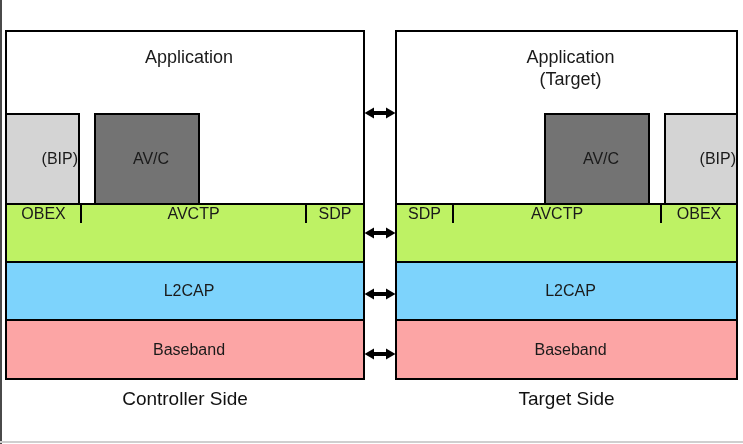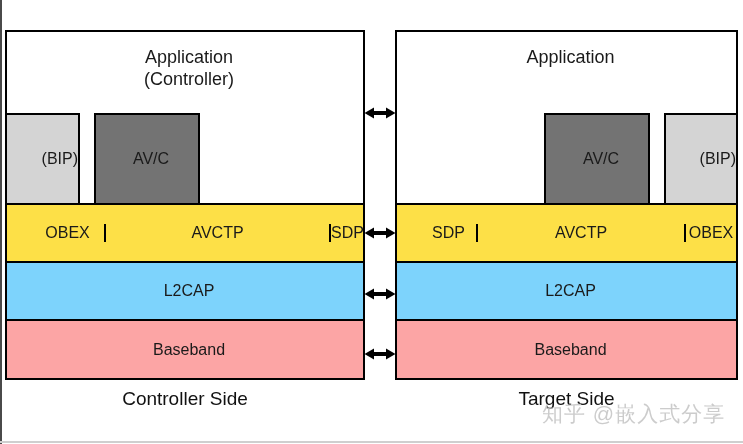--- a/index.html
+++ b/index.html
@@ -51,24 +51,23 @@
     font-size: 18px;
     line-height: 22px;
     color: #1a1a1a;
   }
   .bip-box   { background: #d4d4d4; justify-content: flex-end; }
   .avc-box   { background: #737373; }
   .row {
     position: absolute;
     box-sizing: border-box;
     border: 2px solid #000000;
-    background: #fde047;
+    background: #bef264;
     display: flex;
-    align-items: center;
-    padding-left: 24px;
+    align-items: flex-start;
   }
   .cell {
     display: flex;
     align-items: center;
     justify-content: center;
     font-size: 16px;
     color: #1a1a1a;
     flex: 0 0 auto;
   }
   .cell.grow { flex: 1 1 auto; }
@@ -101,21 +100,20 @@
 <body>
 
 <div class="canvas">
 
   <div class="edge-left"></div>
   <div class="edge-bottom"></div>
 
   <div class="box app-box" style="left:5px; top:30px; width:360px; height:175px;">
     <div class="app-title">
       <div>Application</div>
-      <div>(Controller)</div>
     </div>
   </div>
 
   <div class="box bip-box" style="left:5px; top:113px; width:75px; height:92px;">
     <span>(BIP)</span>
   </div>
 
   <div class="box avc-box" style="left:94px; top:113px; width:106px; height:92px;">
     <span>AV/C</span>
   </div>
@@ -138,20 +136,21 @@
 
   <div class="box baseband-box" style="left:5px; top:319px; width:360px; height:61px;">
     <span>Baseband</span>
   </div>
 
   <div class="side-label" style="left:5px; top:388px; width:360px;">Controller Side</div>
 
   <div class="box app-box" style="left:395px; top:30px; width:343px; height:175px;">
     <div class="app-title">
       <div>Application</div>
+      <div>(Target)</div>
     </div>
   </div>
 
   <div class="box avc-box" style="left:544px; top:113px; width:106px; height:92px;">
     <span>AV/C</span>
   </div>
 
   <div class="box bip-box" style="left:664px; top:113px; width:74px; height:92px;">
     <span>(BIP)</span>
   </div>
@@ -192,15 +191,14 @@
     <line x1="7" y1="7" x2="25" y2="7" stroke="#000" stroke-width="4"></line>
     <polygon points="0.5,7 10,1.5 10,12.5" fill="#000"></polygon>
     <polygon points="31.5,7 22,1.5 22,12.5" fill="#000"></polygon>
   </svg>
   <svg class="arrow" style="left:364px; top:347px;" viewBox="0 0 32 14">
     <line x1="7" y1="7" x2="25" y2="7" stroke="#000" stroke-width="4"></line>
     <polygon points="0.5,7 10,1.5 10,12.5" fill="#000"></polygon>
     <polygon points="31.5,7 22,1.5 22,12.5" fill="#000"></polygon>
   </svg>
 
-  <div class="watermark">知乎 @嵌入式分享</div>
 
 </div>
 
 </body></html>

